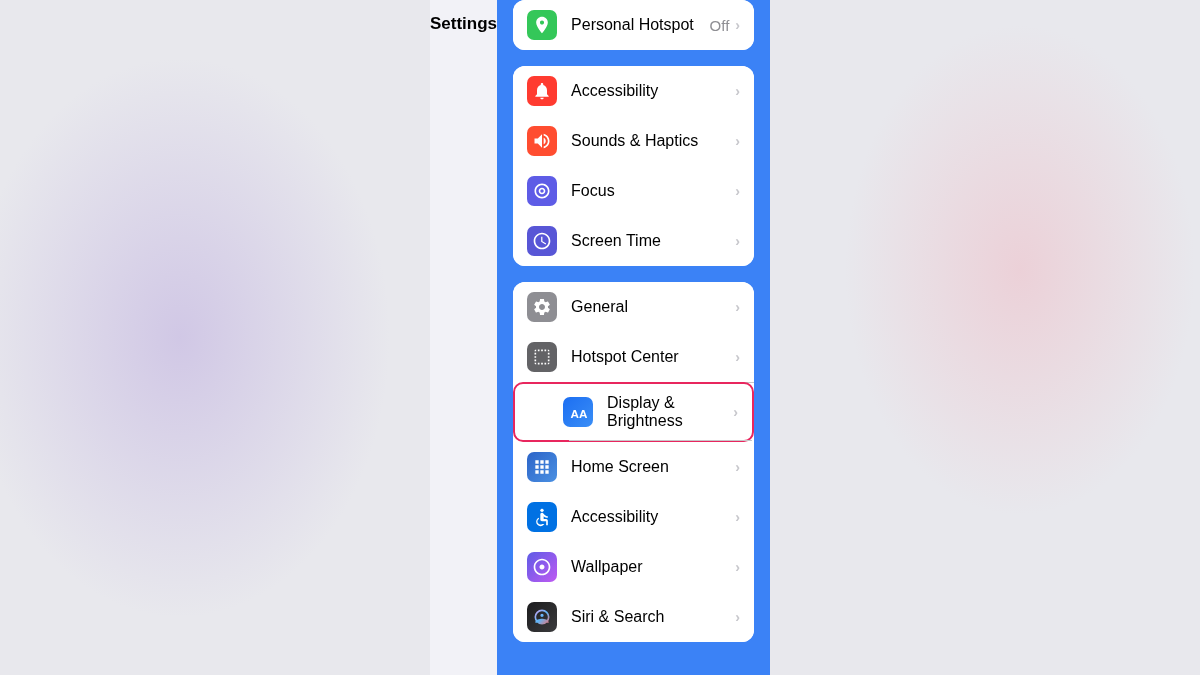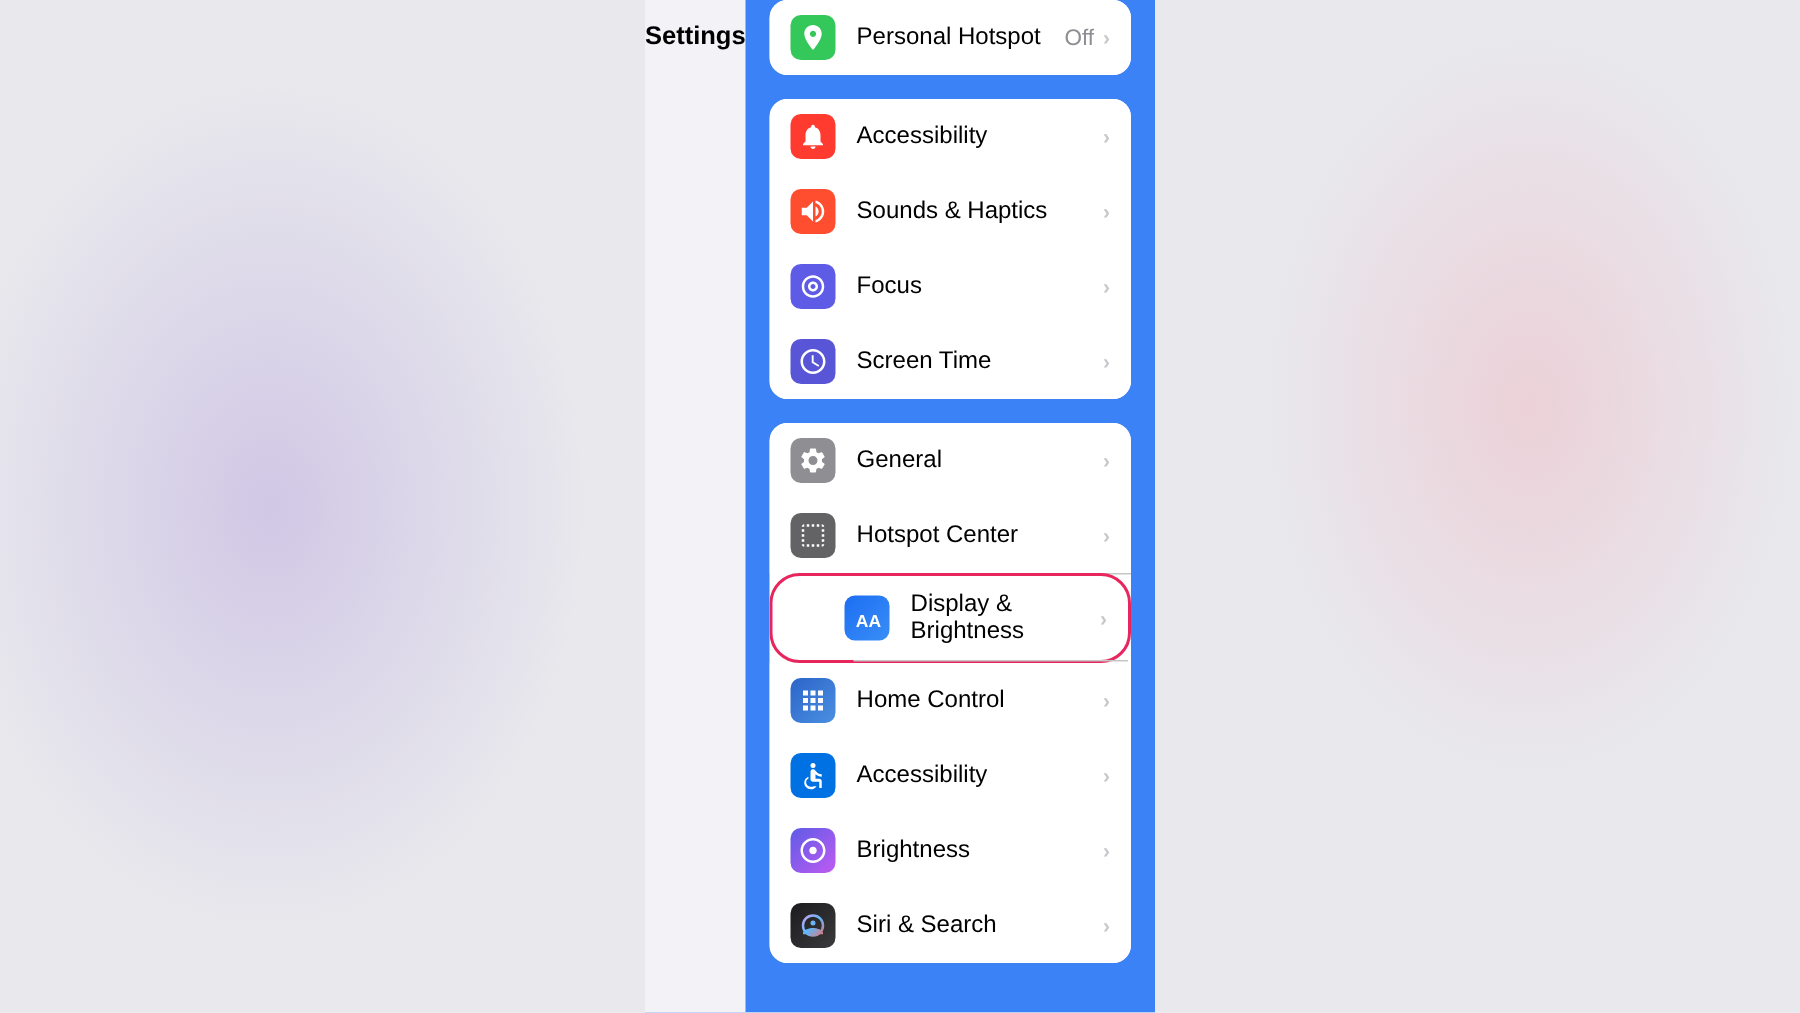--- a/index.html
+++ b/index.html
@@ -76,21 +76,21 @@
       position: absolute;
       bottom: 0;
       left: 54px;
       right: 0;
       height: 0.5px;
       background: #c6c6c8;
     }
 
     .settings-row.highlighted {
       border: 2.5px solid #e8265e;
-      border-radius: 20px;
+      border-radius: 10px;
       z-index: 2;
       padding-left: 48px;
     }
 
     .row-icon {
       width: 30px;
       height: 30px;
       border-radius: 7px;
       display: flex;
       align-items: center;
@@ -230,42 +230,42 @@
         <span class="row-label">Display &amp; Brightness</span>
         <span class="chevron">›</span>
       </div>
 
       <div class="settings-row">
         <div class="row-icon icon-homescreen">
           <svg class="icon-svg" viewBox="0 0 24 24">
               <path d="M4 8h4V4H4v4zm6 12h4v-4h-4v4zm-6 0h4v-4H4v4zm0-6h4v-4H4v4zm6 0h4v-4h-4v4zm6-10v4h4V4h-4zm-6 4h4V4h-4v4zm6 6h4v-4h-4v4zm0 6h4v-4h-4v4z"></path>
             </svg>
         </div>
-        <span class="row-label">Home Control</span>
+        <span class="row-label">Home Screen</span>
         <span class="chevron">›</span>
       </div>
 
       <div class="settings-row">
         <div class="row-icon icon-accessibility">
           <svg class="icon-svg" viewBox="0 0 24 24">
               <circle cx="12" cy="4" r="2"></circle>
               <path d="M19 13v-2c-1.54.02-3.09-.75-4.07-1.83l-1.29-1.43c-.17-.19-.38-.34-.61-.45-.01 0-.01-.01-.02-.01H13c-.35-.2-.75-.3-1.19-.26C10.76 7.11 10 8.04 10 9.09V15c0 1.1.9 2 2 2h5v5h2v-5.5c0-1.1-.9-2-2-2h-3v-3.45c1.29 1.07 3.25 1.94 5 1.95zm-9 7.93c-1.95 0-3.5-1.57-3.5-3.51 0-1.3.75-2.43 1.84-3.03L8.36 13c-1.98.72-3.36 2.6-3.36 4.82C5 20.65 7.35 23 10.25 23c1.94 0 3.64-1 4.59-2.5H12.5c-.5.29-1.08.43-1.5.43z"></path>
             </svg>
         </div>
         <span class="row-label">Accessibility</span>
         <span class="chevron">›</span>
       </div>
 
       <div class="settings-row">
         <div class="row-icon icon-wallpaper">
           <svg class="icon-svg" viewBox="0 0 24 24">
               <path d="M12 2C6.49 2 2 6.49 2 12s4.49 10 10 10 10-4.49 10-10S17.51 2 12 2zm0 18c-4.41 0-8-3.59-8-8s3.59-8 8-8 8 3.59 8 8-3.59 8-8 8zm3-8c0 1.66-1.34 3-3 3s-3-1.34-3-3 1.34-3 3-3 3 1.34 3 3z"></path>
             </svg>
         </div>
-        <span class="row-label">Brightness</span>
+        <span class="row-label">Wallpaper</span>
         <span class="chevron">›</span>
       </div>
 
       <div class="settings-row">
         <div class="row-icon" style="background: linear-gradient(135deg, #1c1c1e 0%, #3a3a3c 100%);">
           <svg class="icon-svg" viewBox="0 0 24 24">
               <path d="M12 3a9 9 0 100 18A9 9 0 0012 3zm0 2a7 7 0 110 14A7 7 0 0112 5zm0 3a2 2 0 100 4 2 2 0 000-4zm0 6c-2.67 0-8 1.34-8 4v1h16v-1c0-2.66-5.33-4-8-4z" fill="url(#siri-grad)"></path>
               <defs>
                 <linearGradient id="siri-grad" x1="0" y1="0" x2="1" y2="1">
                   <stop offset="0%" stop-color="#d4a0f0"></stop>

